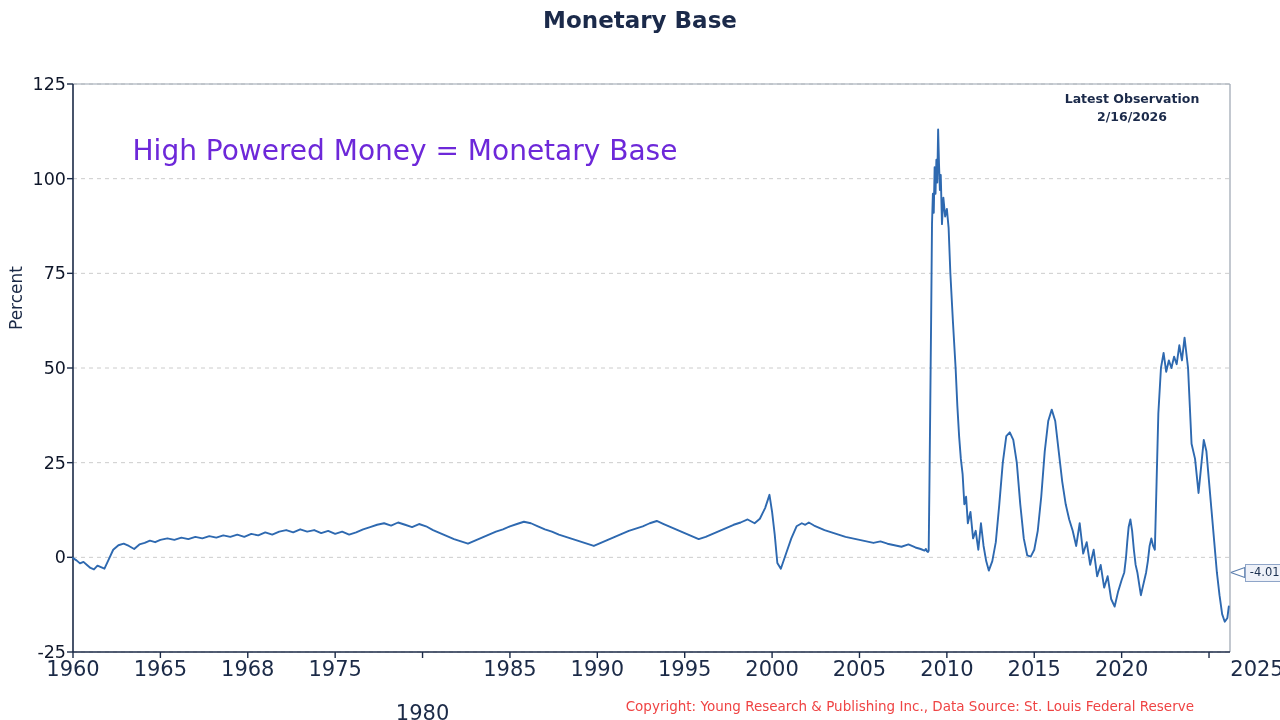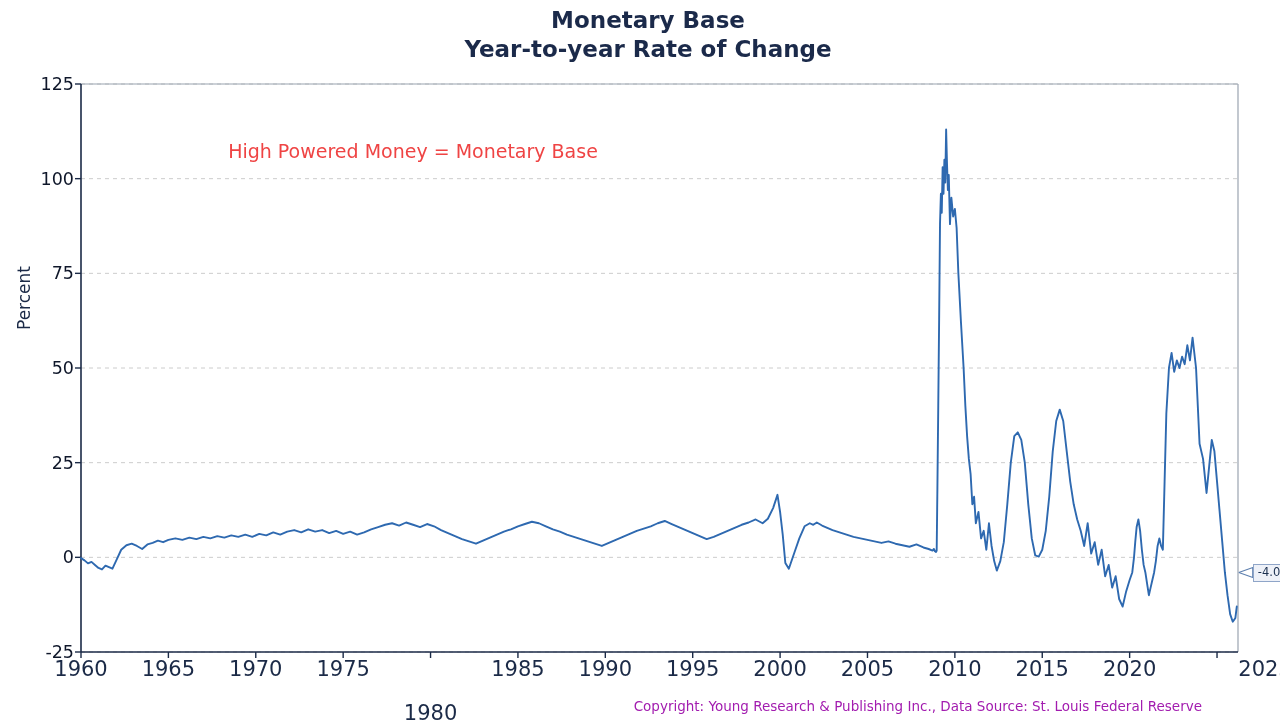--- a/index.html
+++ b/index.html
@@ -10,21 +10,21 @@
   body {
     width: 1280px;
     height: 720px;
     overflow: hidden;
     font-family: "DejaVu Sans", sans-serif;
     color: #1b2a47;
     position: relative;
   }
   #chart-root {
     position: absolute;
-    left: 8px; top: 0;
+    left: 0; top: 0;
     width: 1212px;
     height: 720px;
   }
   .title-block {
     position: absolute;
     left: 0;
     top: 6px;
     width: 1280px;
     text-align: center;
     pointer-events: none;
@@ -46,22 +46,22 @@
     font-weight: bold;
     color: #1b2a4a;
     line-height: 18px;
   }
   .annotation {
     position: absolute;
     left: 120px;
     top: 135px;
     width: 570px;
     text-align: center;
-    font-size: 19px;
-    color: #ef4444;
+    font-size: 28px;
+    color: #6d28d9;
     line-height: 32px;
     font-weight: 400;
   }
   .ylabel {
     position: absolute;
     left: 6px;
     top: 330px;
     transform: rotate(-90deg);
     transform-origin: left top;
     font-size: 17px;
@@ -90,21 +90,21 @@
     font-size: 21px;
     color: #1b2a47;
     transform: translateX(-50%);
     white-space: nowrap;
   }
   .copyright {
     position: absolute;
     right: 18px;
     bottom: 6px;
     font-size: 13.5px;
-    color: #a21caf;
+    color: #ef4444;
     white-space: nowrap;
   }
   .callout {
     position: absolute;
     font-size: 11.5px;
     color: #1b3050;
     background: #eef1f8;
     border: 1px solid #8fa5c8;
     padding: 1px 4px 2px 4px;
     line-height: 13px;
@@ -112,43 +112,46 @@
   }
   svg { display: block; }
 </style>
 </head>
 <body>
 
 <div id="chart-root">
 
   <div class="title-block">
     <div class="title-line">Monetary Base</div>
-    <div class="title-line">Year-to-year Rate of Change</div>
-  </div>
-
+  </div>
+
+  <div class="latest-obs">
+    <div>Latest Observation</div>
+    <div>2/16/2026</div>
+  </div>
 
   <div class="annotation">
     <div>High Powered Money = Monetary Base</div>
   </div>
 
   <div class="ylabel">Percent</div>
 
   <div class="yticks-wrap" id="yticks">
       <div class="ytick" style="top: 652px;">-25</div>
       <div class="ytick" style="top: 557.333px;">0</div>
       <div class="ytick" style="top: 462.667px;">25</div>
       <div class="ytick" style="top: 368px;">50</div>
       <div class="ytick" style="top: 273.333px;">75</div>
       <div class="ytick" style="top: 178.667px;">100</div>
       <div class="ytick" style="top: 84px;">125</div>
     </div>
   <div id="xticks">
       <div class="xtick" style="left: 73px;">1960</div>
       <div class="xtick" style="left: 160.387px;">1965</div>
-      <div class="xtick" style="left: 247.773px;">1970</div>
+      <div class="xtick" style="left: 247.773px;">1968</div>
       <div class="xtick" style="left: 335.16px;">1975</div>
       <div class="xtick" style="left: 422.547px; margin-top: 44px;">1980</div>
       <div class="xtick" style="left: 509.934px;">1985</div>
       <div class="xtick" style="left: 597.32px;">1990</div>
       <div class="xtick" style="left: 684.707px;">1995</div>
       <div class="xtick" style="left: 772.094px;">2000</div>
       <div class="xtick" style="left: 859.48px;">2005</div>
       <div class="xtick" style="left: 946.867px;">2010</div>
       <div class="xtick" style="left: 1034.25px;">2015</div>
       <div class="xtick" style="left: 1121.64px;">2020</div>

